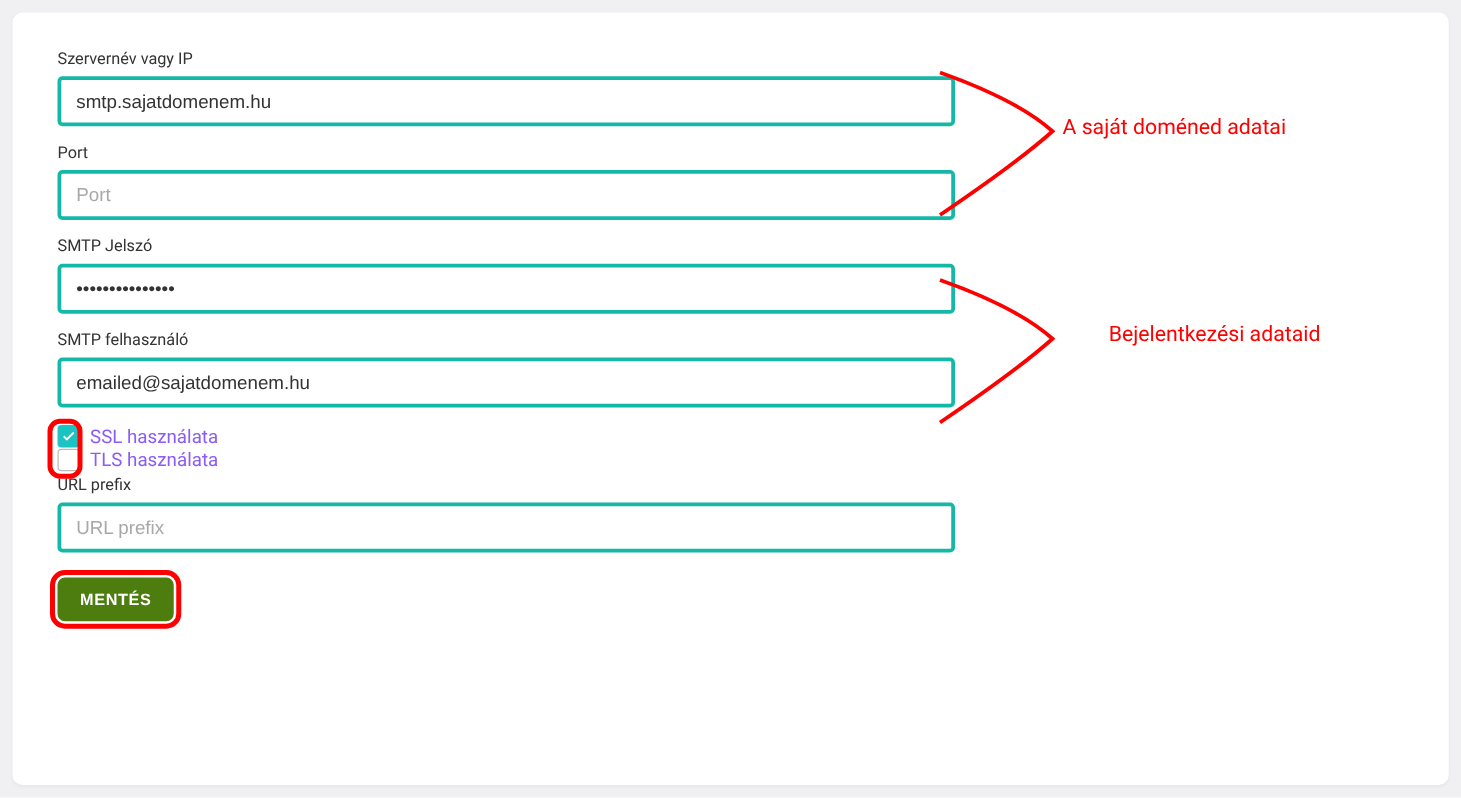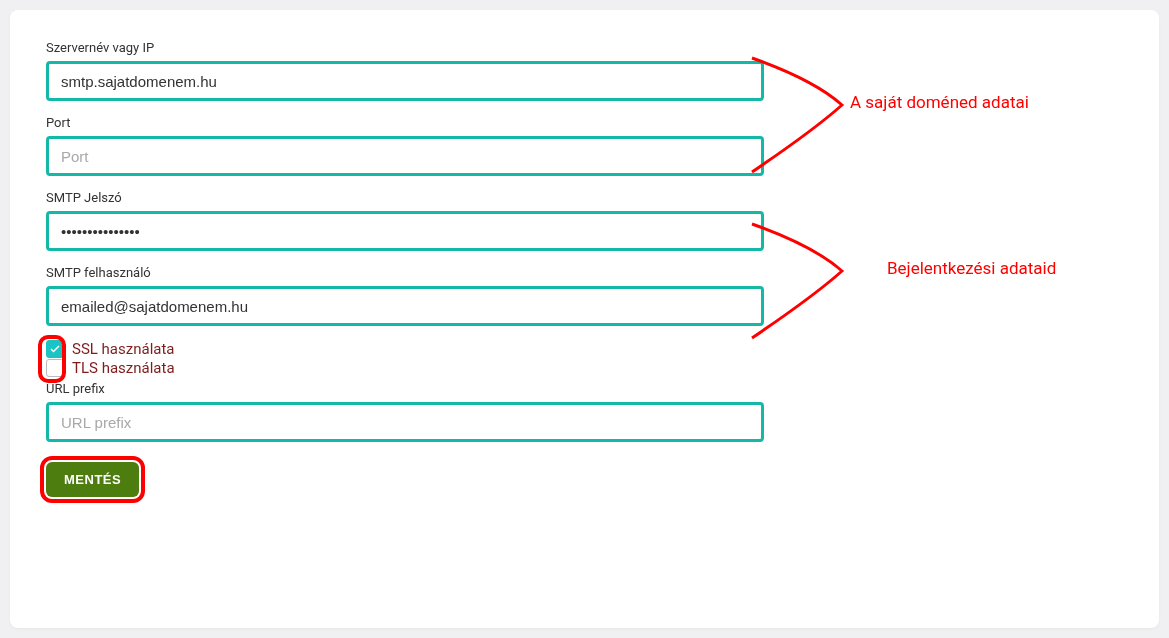--- a/index.html
+++ b/index.html
@@ -46,21 +46,21 @@
     position: relative;
     margin-top: 10px;
     margin-bottom: 4px;
   }
   .checkbox-row {
     display: flex;
     align-items: center;
     gap: 8px;
     margin: 1px 0;
     font-size: 15px;
-    color: #7f1d1d;
+    color: #8b5cf6;
   }
   .cb {
     width: 18px;
     height: 18px;
     border: 1px solid #bbb;
     border-radius: 3px;
     display: inline-flex;
     align-items: center;
     justify-content: center;
     background: #fff;

